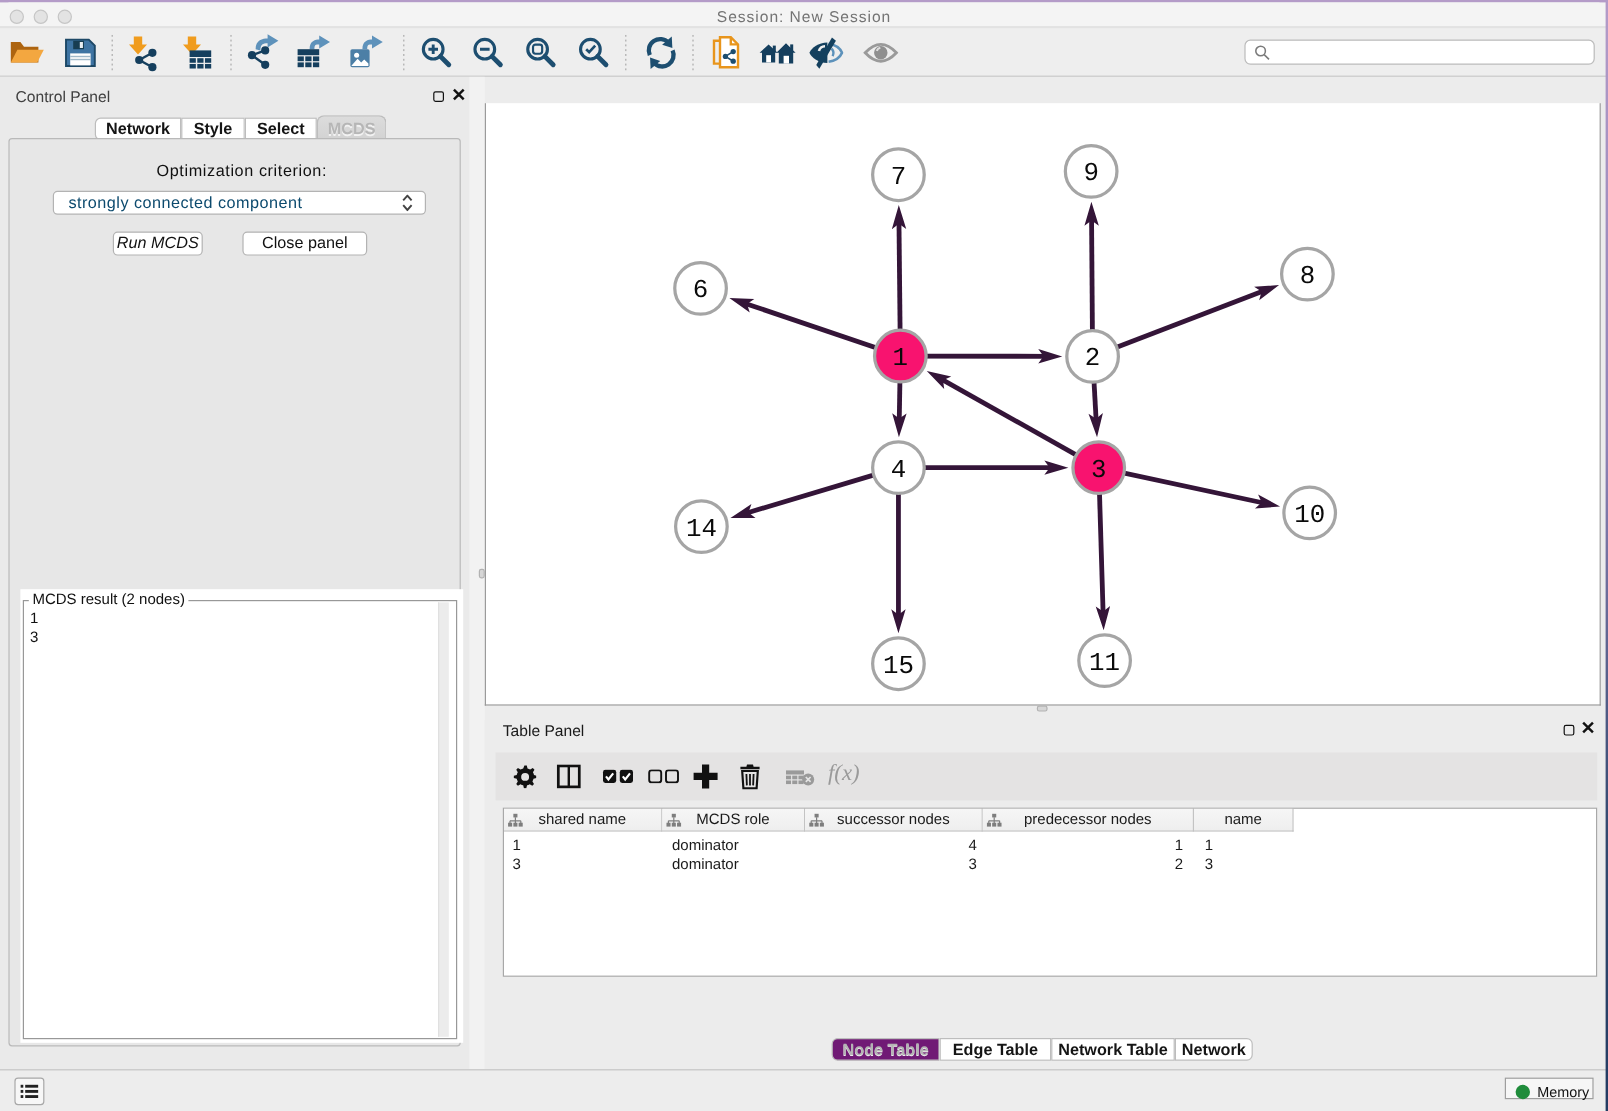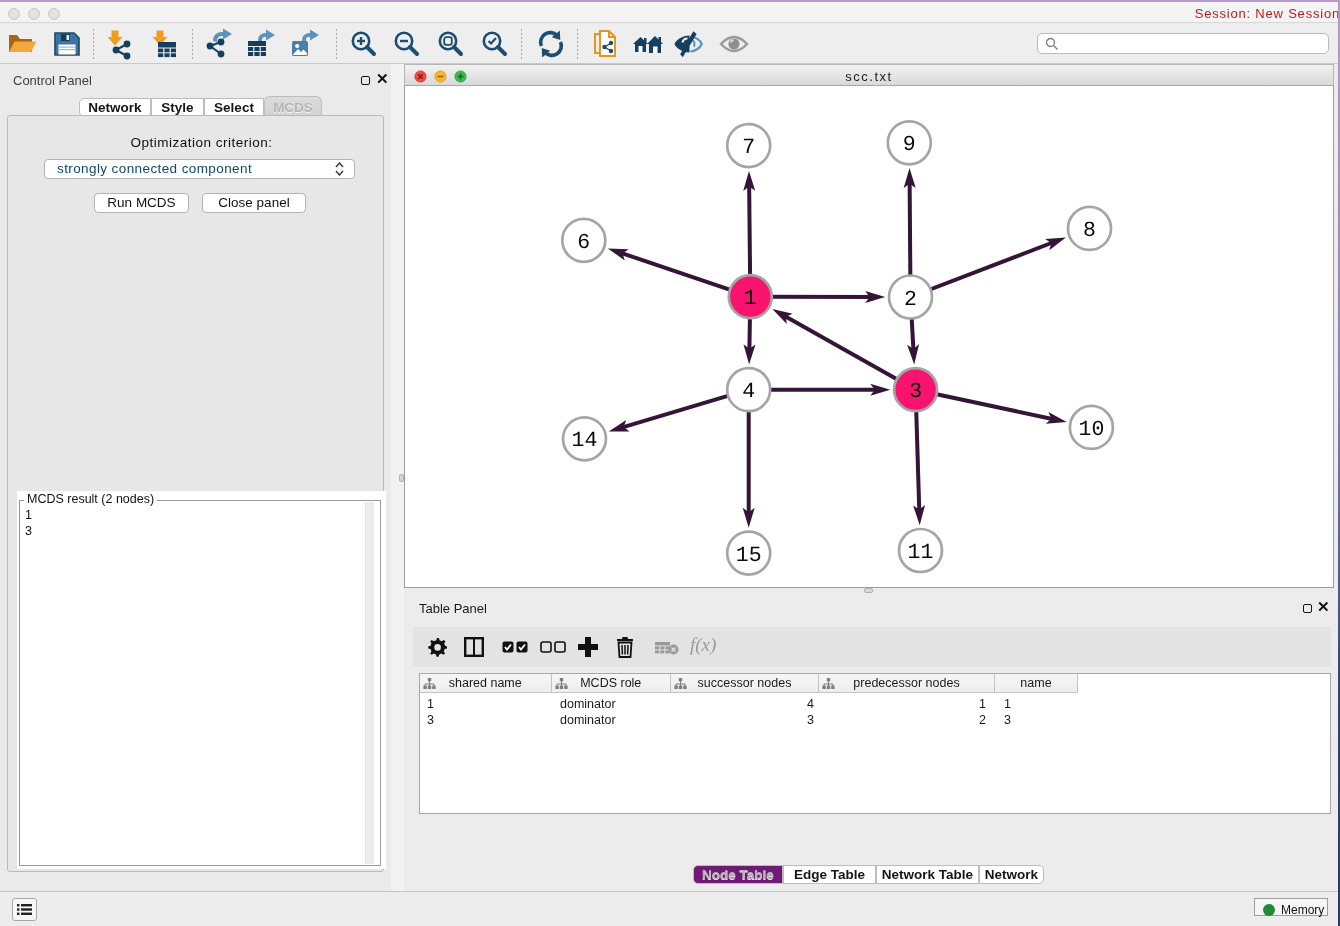--- a/index.html
+++ b/index.html
@@ -5,21 +5,21 @@
 * { margin:0; padding:0; box-sizing:border-box; }
 html,body { width:1340px; height:926px; overflow:hidden; }
 body { font-family:"Liberation Sans", sans-serif; background:#ececec; position:relative; }
 .abs { position:absolute; }
 
 
 #purpletop { left:0; top:0; width:1340px; height:2px; background:#b49bc8; }
 #rightstrip { right:0; top:0; width:2px; height:926px; background:linear-gradient(#b49bc8, #8f82b5 40%, #32486e 75%, #233b62); }
 #titlebar { left:0; top:2px; width:1340px; height:21px; background:#f4f4f4; border-bottom:1px solid #d8d8d8; }
 .mac-dot { position:absolute; top:5.5px; width:12px; height:12px; border-radius:50%; background:#e3e3e3; border:1px solid #c6c6c6; }
-#title-text { position:absolute; top:4px; left:0; width:1340px; text-align:right; font-size:13px; color:#b91c1c; letter-spacing:0.8px; }
+#title-text { position:absolute; top:4px; left:0; width:1340px; text-align:center; font-size:13px; color:#737373; letter-spacing:0.8px; }
 #toolbar { left:0; top:24px; width:1340px; height:40px; background:#eeeeee; border-bottom:1px solid #c9c9c9; }
 .tsep { position:absolute; top:5px; width:1px; height:30px; background-image:linear-gradient(#aaa 40%, transparent 40%); background-size:1px 4px; }
 .ticon { position:absolute; top:0; height:40px; display:flex; align-items:center; justify-content:center; }
 #searchbox { position:absolute; left:1037px; top:9px; width:292px; height:21px; background:#fff; border:1px solid #bbb; border-radius:5px; }
 
 
 #cp { left:0; top:64px; width:391px; height:827px; background:#eaeaea; }
 #cp-title { position:absolute; left:13px; top:9px; font-size:13px; color:#404040; }
 #cp-sq { position:absolute; left:361px; top:12px; width:9px; height:9px; border:1.5px solid #111; border-radius:2px; }
 #cp-x { position:absolute; left:376px; top:6px; font-size:15px; font-weight:bold; color:#111; }
@@ -241,41 +241,30 @@
   <div class="cptab" style="left:204px; width:60px;">Select</div>
   <div id="tab-mcds">MCDS</div>
   <div id="cp-pane"></div>
   <div id="opt-label">Optimization criterion:</div>
   <div id="cp-select">strongly connected component
     <svg width="9" height="14" viewBox="0 0 9 14" style="position:absolute; right:10px; top:2px;">
         <path d="M1 5 L4.5 1 L8 5" fill="none" stroke="#444" stroke-width="1.6"></path>
         <path d="M1 9 L4.5 13 L8 9" fill="none" stroke="#444" stroke-width="1.6"></path>
       </svg>
   </div>
-  <div class="cp-btn" style="left:94px; width:95px;">Run MCDS</div>
+  <div class="cp-btn" style="left:94px; width:75px;font-style:italic;">Run MCDS</div>
   <div class="cp-btn" style="left:202px; width:104px;">Close panel</div>
   <div id="mcds-white"></div>
   <div id="mcds-box">
     <div id="mcds-legend">MCDS result (2 nodes)</div>
     <div id="mcds-scroll"></div>
     <div id="mcds-text">1<br>3</div>
   </div>
 </div>
 <div class="abs" id="netwin">
-  <div id="net-titlebar">
-    <svg style="position:absolute; left:9px; top:5px;" width="62" height="13" viewBox="0 0 62 13">
-      <circle cx="6.5" cy="6.5" r="5.6" fill="#ed4b42" stroke="#c63931" stroke-width="0.8"></circle>
-      <path d="M4.3 4.3 L8.7 8.7 M8.7 4.3 L4.3 8.7" stroke="#7c1a12" stroke-width="1.4"></path>
-      <circle cx="26.5" cy="6.5" r="5.6" fill="#f5b52e" stroke="#d99c22" stroke-width="0.8"></circle>
-      <line x1="23.5" y1="6.5" x2="29.5" y2="6.5" stroke="#99660f" stroke-width="1.6"></line>
-      <circle cx="46.5" cy="6.5" r="5.6" fill="#3cb94d" stroke="#2f9e3e" stroke-width="0.8"></circle>
-      <path d="M43.7 6.5 L49.3 6.5 M46.5 3.7 L46.5 9.3" stroke="#166a20" stroke-width="1.5"></path>
-    </svg>
-    <div id="net-title">scc.txt</div>
-  </div>
   <div id="canvas">
   <svg width="928" height="501" viewBox="0 0 928 501" style="position:absolute; left:0; top:0;">
     <g stroke="#341538" stroke-width="4">
       <line x1="345.3" y1="210.7" x2="344.1" y2="94.9"></line>
       <line x1="345.3" y1="210.7" x2="212.2" y2="165.6"></line>
       <line x1="345.3" y1="210.7" x2="470.2" y2="210.9"></line>
       <line x1="345.3" y1="210.7" x2="344.3" y2="268.4"></line>
       <line x1="505.5" y1="211.0" x2="504.6" y2="92.1"></line>
       <line x1="505.5" y1="211.0" x2="651.5" y2="155.0"></line>
       <line x1="505.5" y1="211.0" x2="508.7" y2="268.5"></line>

